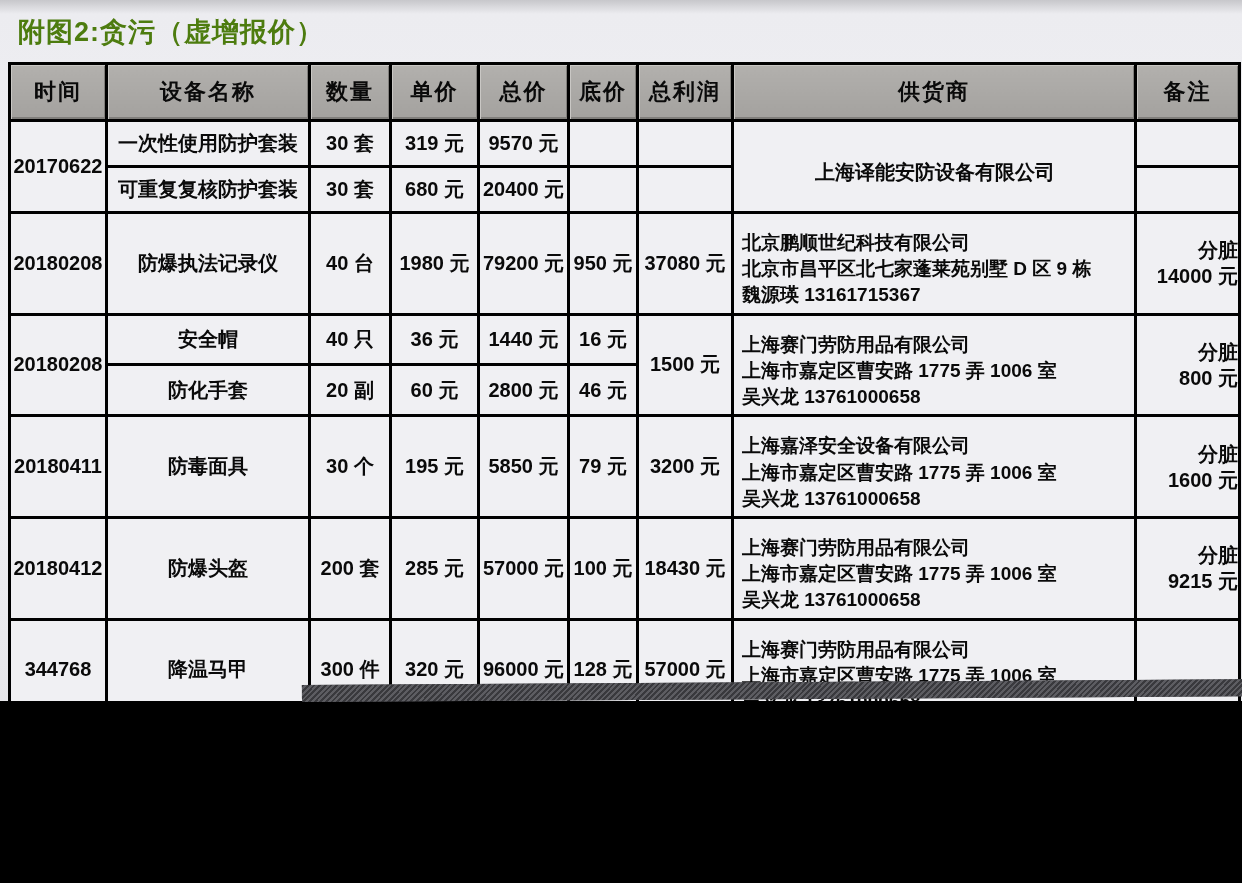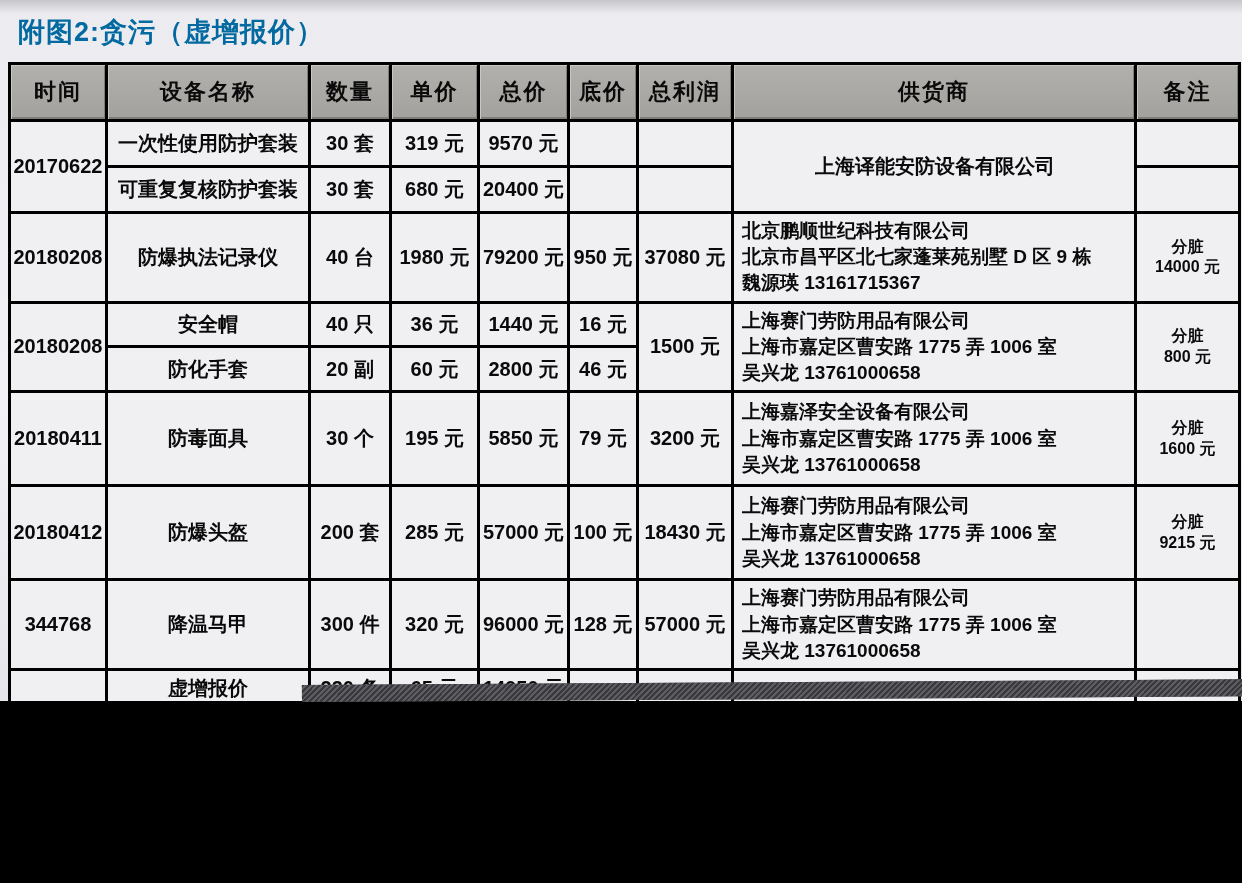--- a/index.html
+++ b/index.html
@@ -3,43 +3,43 @@
 <meta charset="utf-8">
 <style>
   html,body{margin:0;padding:0;}
   body{
     width:1242px;height:883px;position:relative;overflow:hidden;
     font-family:"Liberation Sans","DejaVu Sans",sans-serif;
     background:linear-gradient(180deg,#c7c7cb 0px,#ececf0 14px,#f2f2f6 45%,#e8e8ec 75%,#dcdce0 100%);
   }
   .title{
     position:absolute;left:18px;top:14px;
-    font-size:27px;font-weight:bold;color:#0369a1;letter-spacing:1px;
+    font-size:27px;font-weight:bold;color:#4d7c0f;letter-spacing:1px;
   }
   table.main{
     position:absolute;left:8px;top:62px;width:1230px;
     border-collapse:collapse;table-layout:fixed;
     background:#a3a3a3;border:2px solid #000;
   }
   th,td{border:3px solid #000;padding:0;overflow:hidden;}
   th{
     height:54px;
     background:linear-gradient(180deg,#b2b0ad,#a3a19e);
     box-shadow:inset 1px 1px 0 #c9c7c4, inset -1px -2px 0 #807e7b;
     color:#0a0a0a;font-size:22px;font-weight:bold;letter-spacing:2px;
   }
   td{
     background:#f0f0f3;color:#0a0a0a;
     font-size:20px;font-weight:bold;text-align:center;vertical-align:middle;
   }
   td.sup{
-    text-align:left;font-size:19px;line-height:1.38;padding:4px 6px 4px 8px;
+    text-align:left;font-size:19px;line-height:1.38;padding:16px 6px 4px 8px;
   }
   td.sup-center{text-align:center;font-size:20px;}
-  td.note{font-size:16px;line-height:1.3;}
+  td.note{font-size:20px;line-height:1.3;text-align:right;}
   tr.r48{height:46px;} tr.r80{height:78px;} tr.r46{height:44px;} tr.r96{height:94px;}
   tr.cut td{vertical-align:top;padding-top:4px;}
   .redaction-band{
     position:absolute;left:0;top:701px;width:1242px;height:182px;
     background:#000;z-index:5;
   }
   .redaction-hatch{
     position:absolute;left:302px;top:685px;width:941px;height:17px;
     background:#4a4a4e;
     background-image:repeating-linear-gradient(135deg,#39393d 0 2px,#5d5d62 2px 4px);

